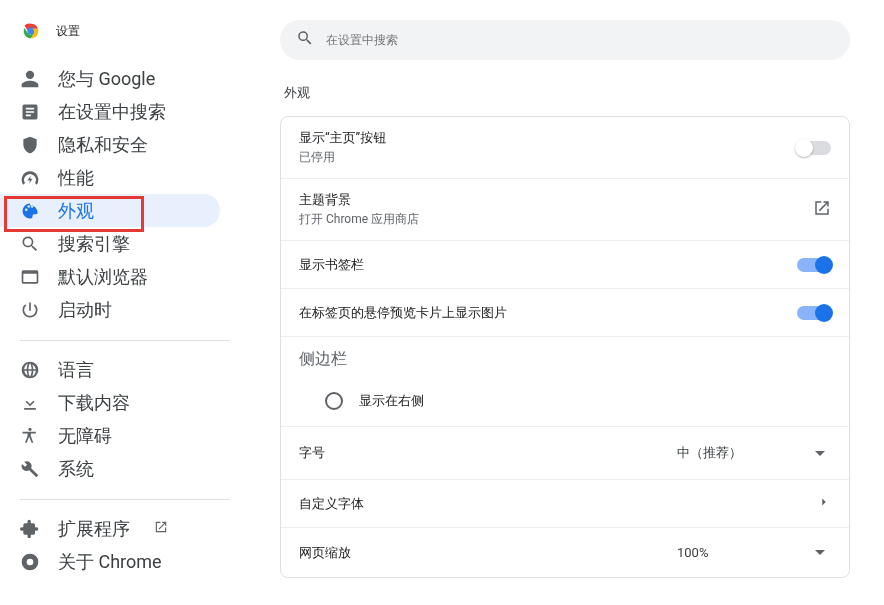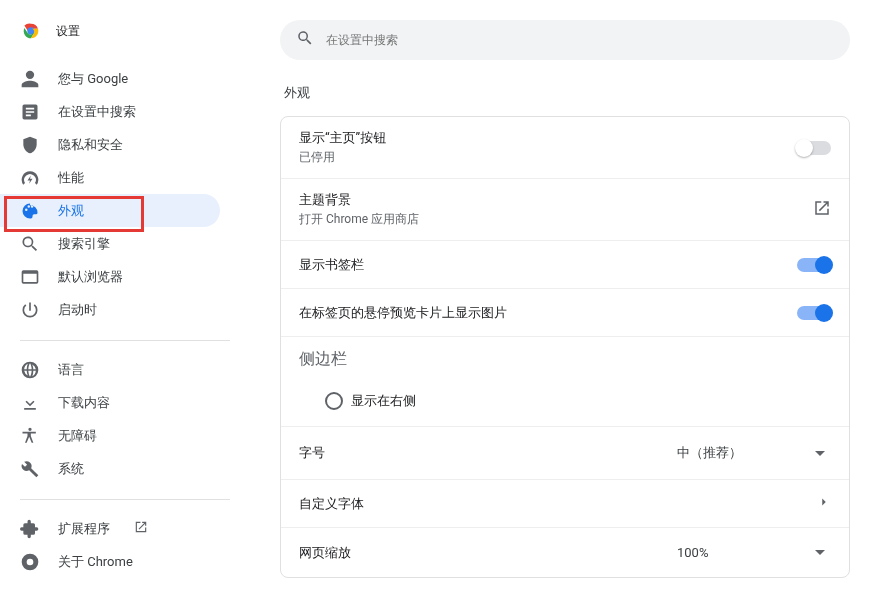--- a/index.html
+++ b/index.html
@@ -9,21 +9,21 @@
     .sidebar { width: 250px; padding-top: 20px; }
     .sidebar-header { display: flex; align-items: center; padding: 0 20px 16px 20px; gap: 14px; }
     .chrome-logo { width: 22px; height: 22px; }
     .sidebar-header-title { font-size: 12px; color: #202124; }
     .nav { padding: 4px 0; }
     .nav-item { display: flex; align-items: center; height: 33px; padding: 0 20px; gap: 18px; color: #3c4043; cursor: pointer; position: relative; border-radius: 0 18px 18px 0; margin-right: 30px; }
     .nav-item .icon { width: 20px; height: 20px; display: flex; align-items: center; justify-content: center; }
     .nav-item svg { width: 20px; height: 20px; fill: #5f6368; }
     .nav-item.active { background: #e8f0fe; color: #1a73e8; }
     .nav-item.active svg { fill: #1a73e8; }
-    .nav-label { font-size: 13px; }
+    .nav-label { font-size: 18px; }
     .nav-sep { height: 1px; background: #e0e0e0; margin: 10px 20px 8px 20px; }
     .highlight-box { position: absolute; border: 3px solid #e53935; left: 4px; top: 196px; width: 140px; height: 36px; pointer-events: none; }
     .ext-external { margin-left: 6px; }
     .ext-external svg { width: 14px; height: 14px; fill: #5f6368; }
 
     
     .main { flex: 1; padding: 20px 20px 0 30px; }
     .search-wrap { margin-bottom: 24px; }
     .search-box { background: #f1f3f4; border-radius: 20px; height: 40px; display: flex; align-items: center; padding: 0 16px; gap: 12px; max-width: 570px; }
     .search-box svg { width: 18px; height: 18px; fill: #5f6368; }
@@ -41,21 +41,21 @@
 
     .toggle { width: 34px; height: 14px; border-radius: 10px; position: relative; }
     .toggle::after { content: ""; position: absolute; width: 18px; height: 18px; border-radius: 50%; top: -2px; }
     .toggle.off { background: #dadce0; }
     .toggle.off::after { left: -2px; background: #fff; box-shadow: 0 1px 2px rgba(0,0,0,.3); }
     .toggle.on { background: #8ab4f8; }
     .toggle.on::after { right: -2px; background: #1a73e8; }
 
     .subsection { padding: 12px 18px 6px 18px; border-top: 1px solid #eee; }
     .subsection-title { font-size: 16px; color: #5f6368; margin-bottom: 12px; }
-    .radio-row { display: flex; align-items: center; gap: 8px; padding: 10px 0 10px 26px; font-size: 13px; color: #202124; cursor: pointer; }
+    .radio-row { display: flex; align-items: center; gap: 16px; padding: 10px 0 10px 26px; font-size: 13px; color: #202124; cursor: pointer; }
     .radio { width: 18px; height: 18px; border: 2px solid #5f6368; border-radius: 50%; position: relative; }
     .radio.checked { border-color: #1a73e8; }
     .radio.checked::after { content: ""; position: absolute; width: 8px; height: 8px; border-radius: 50%; background: #1a73e8; top: 3px; left: 3px; }
 
     .select-ctl { border: none; background: transparent; font-size: 13px; color: #3c4043; display: flex; align-items: center; cursor: pointer; padding: 5px 6px; min-width: 160px; justify-content: space-between; }
     .select-ctl .tri { width: 0; height: 0; border-left: 5px solid transparent; border-right: 5px solid transparent; border-top: 5px solid #5f6368; }
   </style>
 </head>
 <body>
 

